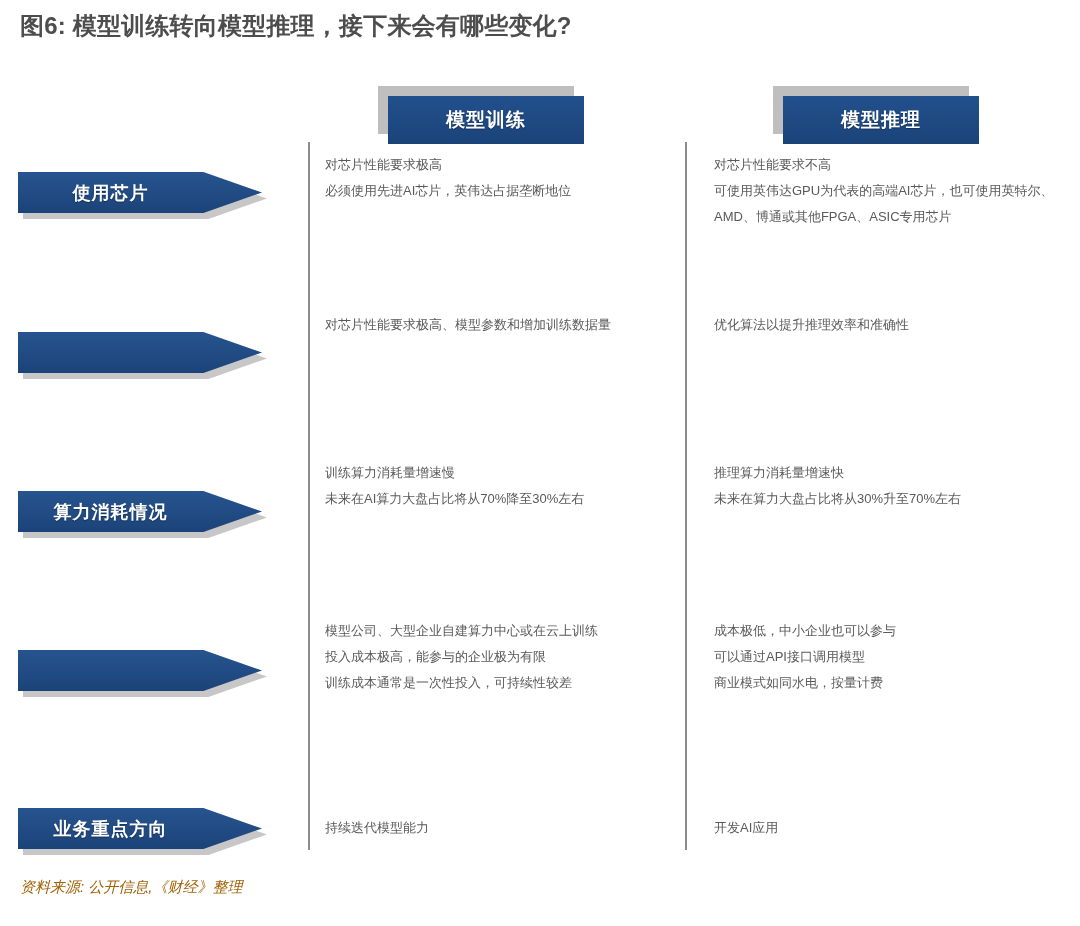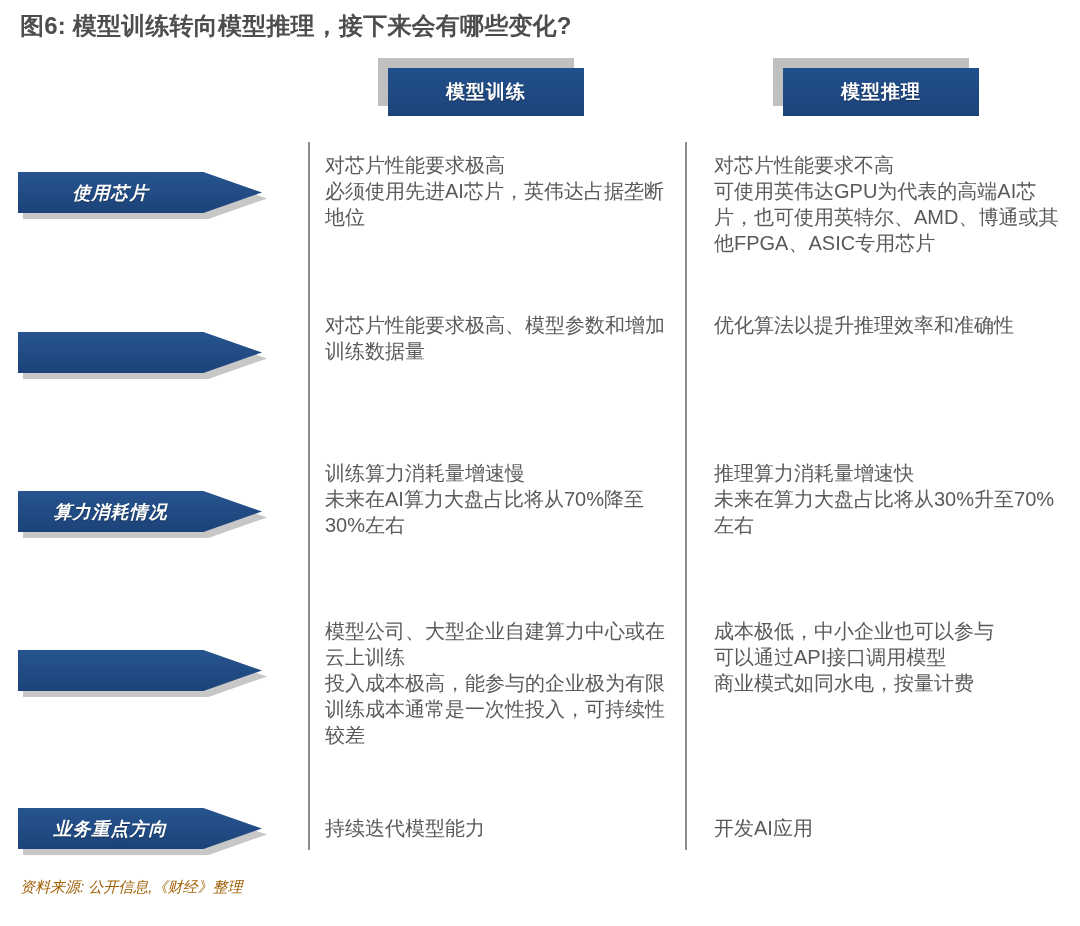--- a/index.html
+++ b/index.html
@@ -26,20 +26,21 @@
     color: #4d4d4d;
     letter-spacing: 0.2px;
     white-space: nowrap;
   }
 
   
   .col-head {
     position: absolute;
     width: 196px;
     height: 48px;
+    margin-top: 28px;
   }
   .col-head .shadow {
     position: absolute;
     left: -10px;
     top: -10px;
     width: 196px;
     height: 48px;
     background: #bfbfbf;
   }
   .col-head .box {
@@ -74,21 +75,20 @@
   }
   #divider-left { left: 308px; }
   #divider-right { left: 685px; }
 
   
   .row-label {
     position: absolute;
     left: 18px;
     width: 244px;
     height: 41px;
-    font-style: italic;
   }
   .row-label .arrow-shadow {
     position: absolute;
     left: 5px;
     top: 6px;
     width: 244px;
     height: 41px;
     background: #c7c7c7;
     -webkit-clip-path: polygon(0 0, 76% 0, 100% 50%, 76% 100%, 0 100%);
     clip-path: polygon(0 0, 76% 0, 100% 50%, 76% 100%, 0 100%);
@@ -115,21 +115,21 @@
     color: #ffffff;
     font-size: 18px;
     font-weight: bold;
     letter-spacing: 1px;
     text-shadow: 0 1px 1px rgba(0,0,0,0.35);
   }
 
   
   .cell {
     position: absolute;
-    font-size: 20px;
+    font-size: 13px;
     line-height: 26px;
     color: #5a5a5a;
     white-space: pre-line;
   }
   .cell-left  { left: 325px; width: 350px; }
   .cell-right { left: 714px; width: 360px; }
 
   
   .source-note {
     position: absolute;

